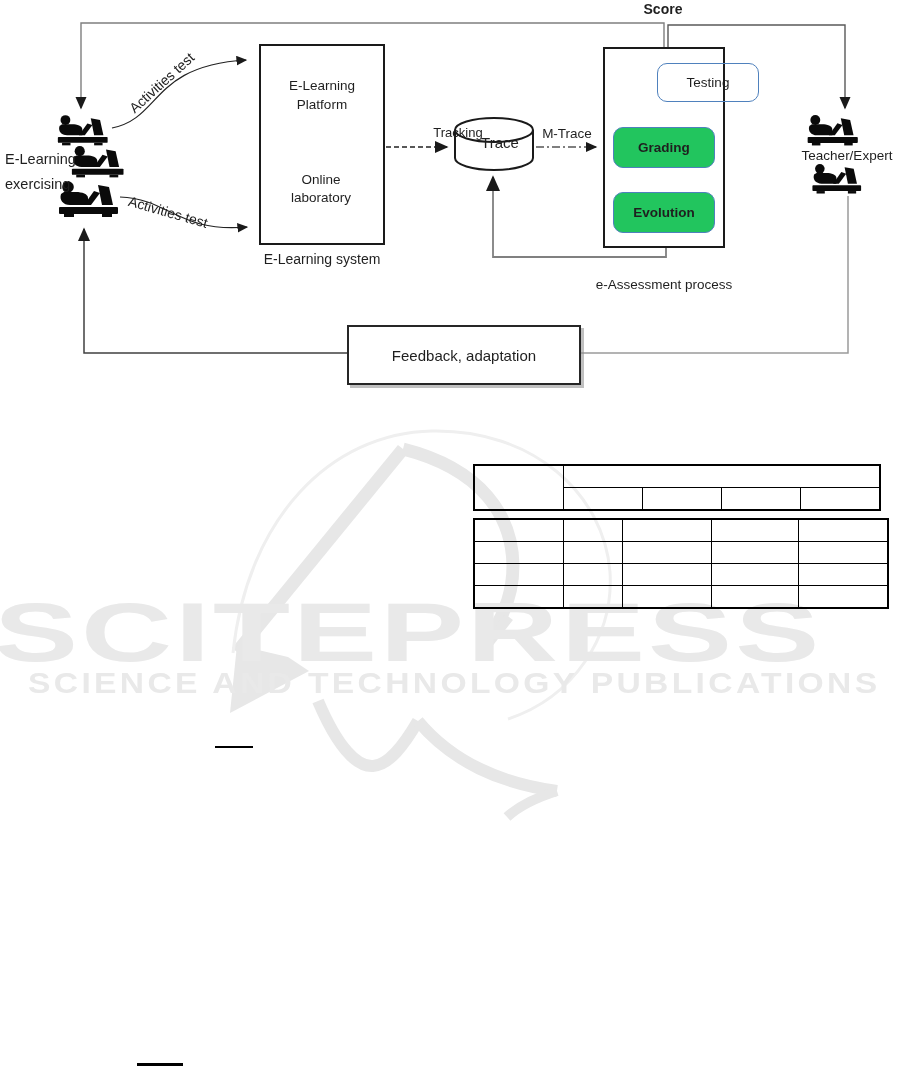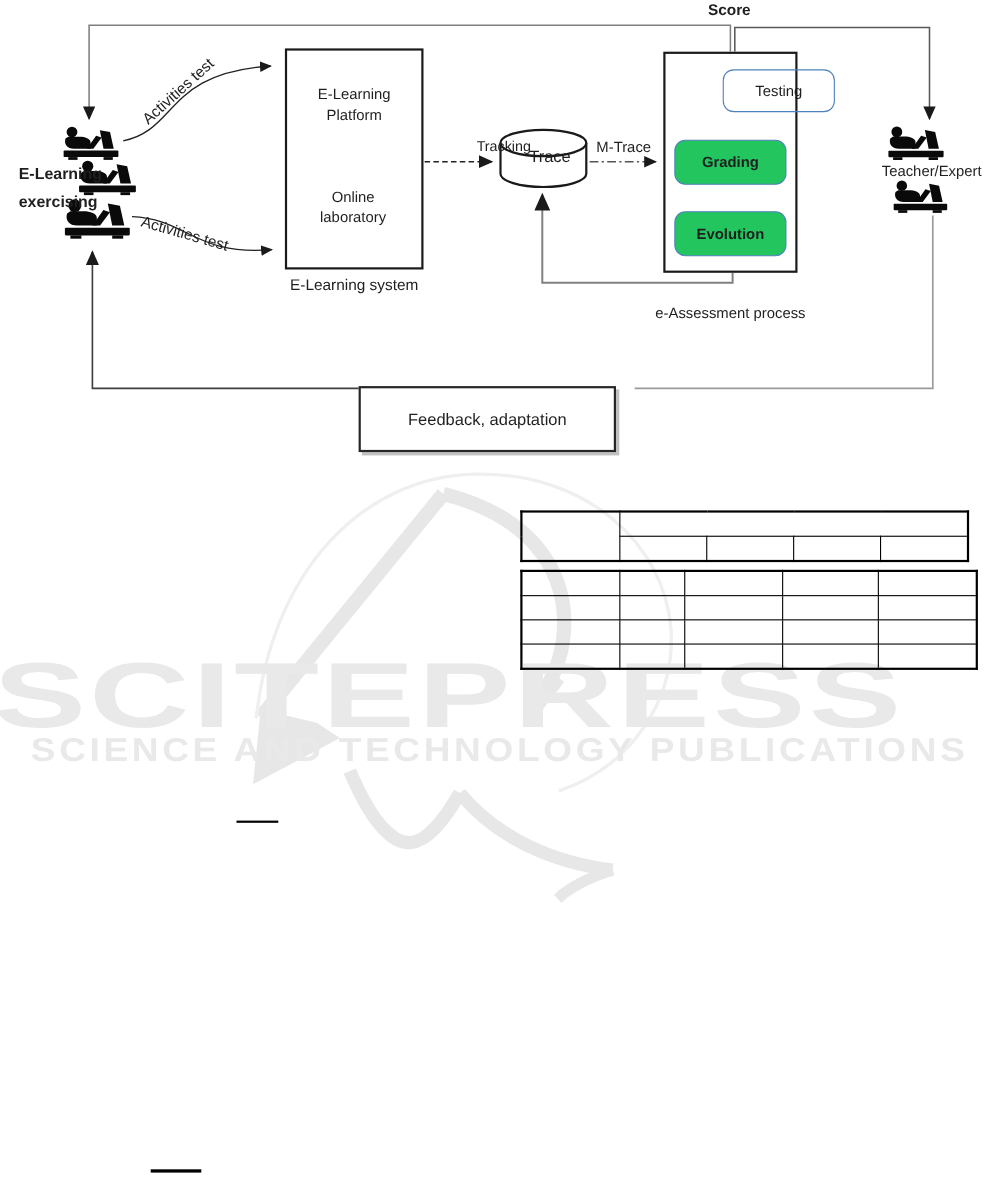--- a/index.html
+++ b/index.html
@@ -103,21 +103,21 @@
 
     <use href="#person" x="57" y="114" width="54" height="34"></use>
     <use href="#person" x="71" y="145" width="56" height="35"></use>
     <use href="#person" x="58" y="180" width="64" height="40"></use>
     <use href="#person" x="806" y="114" width="56" height="34"></use>
     <use href="#person" x="810" y="163" width="56" height="33"></use>
   </svg>
 
   <div class="lbl" style="left:637px;top:1px;width:52px;font-size:14px;font-weight:700;text-align:center;z-index:2;">Score</div>
 
-  <div class="lbl" style="left:17px;top:147px;font-size:14.5px;line-height:25px;z-index:2;font-weight:bold;">
+  <div class="lbl" style="left:5px;top:147px;font-size:14.5px;line-height:25px;z-index:2;">
     <div>E-Learning</div>
     <div>exercising</div>
   </div>
 
   <div class="lbl" style="left:126px;top:104px;font-size:14px;transform:rotate(-42deg);transform-origin:left top;z-index:2;">Activities test</div>
   <div class="lbl" style="left:131px;top:193px;font-size:14px;transform:rotate(16deg);transform-origin:left top;z-index:2;">Activities test</div>
 
   <div class="node box-outline" style="left:259px;top:44px;width:122px;height:197px;z-index:1;"></div>
   <div class="innerlbl" style="left:273px;top:71px;width:98px;height:49px;">E-Learning Platform</div>
   <div class="innerlbl" style="left:272px;top:165px;width:98px;height:48px;">Online laboratory</div>
@@ -128,21 +128,21 @@
   <div class="lbl" style="left:536px;top:126px;width:62px;font-size:13.5px;text-align:center;z-index:2;">M-Trace</div>
 
   <div class="node box-outline" style="left:603px;top:47px;width:118px;height:197px;z-index:1;"></div>
   <div class="step" style="left:613px;top:63px;width:100px;height:37px;margin-left:44px;">Testing</div>
   <div class="step shaded" style="left:613px;top:127px;width:100px;height:39px;">Grading</div>
   <div class="step shaded" style="left:613px;top:192px;width:100px;height:39px;">Evolution</div>
   <div class="lbl" style="left:580px;top:277px;width:168px;font-size:13.5px;text-align:center;z-index:2;">e-Assessment process</div>
 
   <div class="lbl" style="left:793px;top:148px;width:108px;font-size:13.5px;text-align:center;z-index:2;">Teacher/Expert</div>
 
-  <div class="feedback" style="left:326px;top:325px;width:230px;height:56px;margin-top:26px;">Feedback, adaptation</div>
+  <div class="feedback" style="left:347px;top:325px;width:230px;height:56px;">Feedback, adaptation</div>
 
   <table class="dtable" style="left:473px;top:464px;width:408px;">
     <tbody>
         <tr>
       <td rowspan="2" style="width:88px;"></td>
       <td colspan="4"></td>
     </tr>
     <tr>
       <td style="width:58px;"></td>
       <td style="width:88px;"></td>

